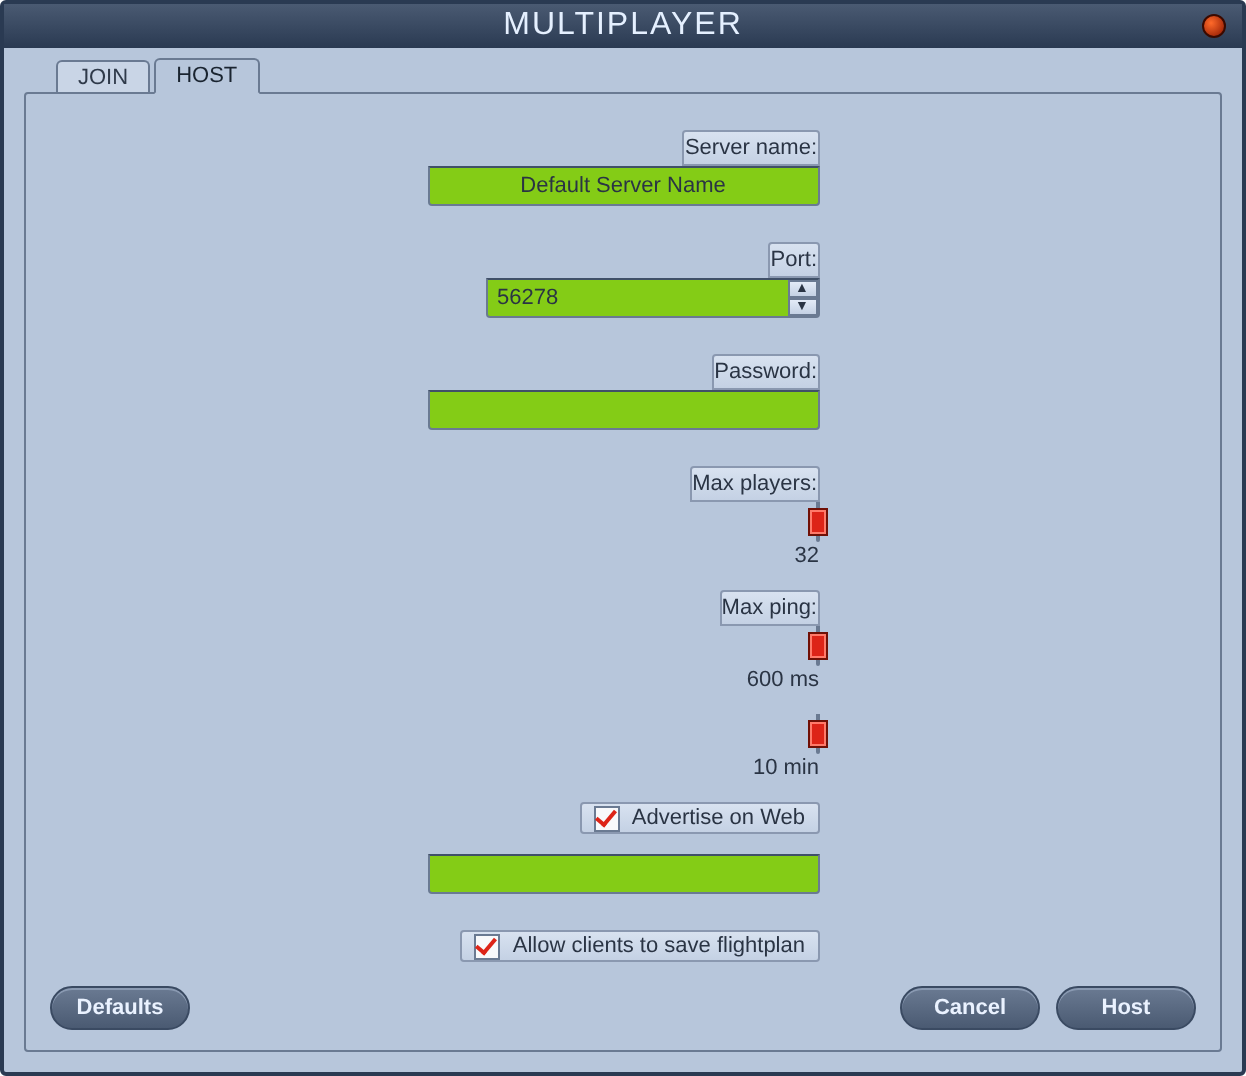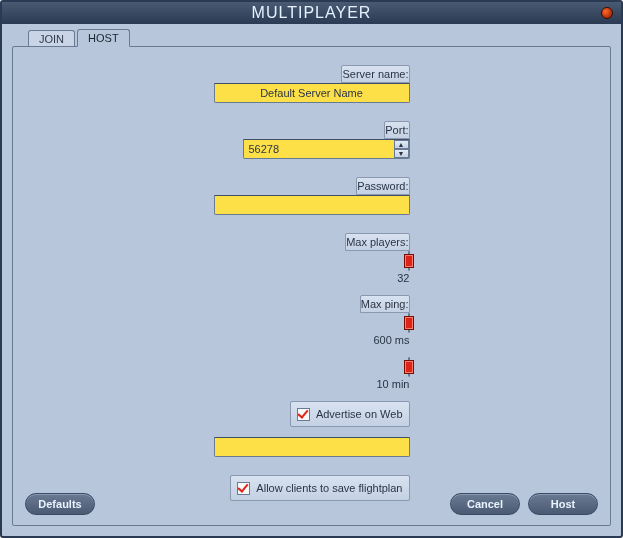--- a/index.html
+++ b/index.html
@@ -88,21 +88,21 @@
     font-size: 11px;
     color: #2a3444;
     text-align: center;
     line-height: 16px;
     border-radius: 2px 2px 0 0;
   }
   .field-input {
     height: 20px;
     border: 1px solid #6a7a92;
     border-top: 1px solid #405068;
-    background: #fde047;
+    background: #84cc16;
     font-size: 11px;
     color: #2a3444;
     padding: 0 5px;
     width: 100%;
     line-height: 18px;
     border-radius: 0 0 2px 2px;
   }
   .field-input.center { text-align: center; }
   .gap-lg { height: 18px; }
   .gap-sm { height: 10px; }
@@ -142,21 +142,21 @@
     cursor: pointer;
   }
   .slider-value {
     font-size: 11px;
     color: #2a3444;
     text-align: center;
     height: 14px;
     line-height: 14px;
   }
   .check-row {
-    height: 26px;
+    height: 16px;
     border: 1px solid #8a98b0;
     background: linear-gradient(#d8e2f0, #c4d1e4);
     display: flex;
     align-items: center;
     padding: 0 6px;
     gap: 6px;
     font-size: 11px;
     color: #2a3444;
     border-radius: 2px;
   }

